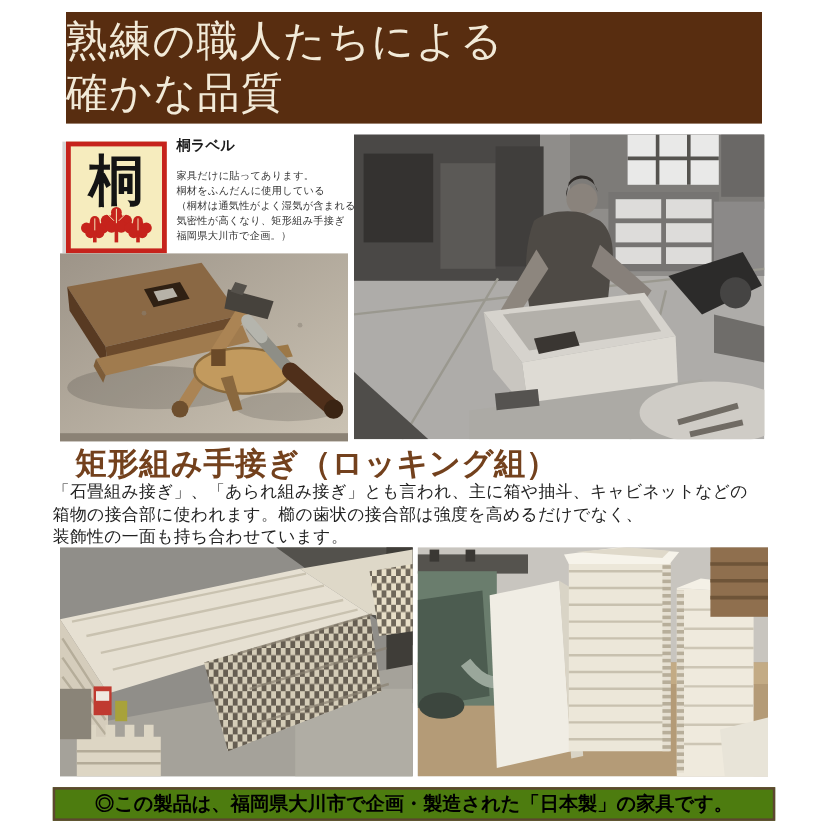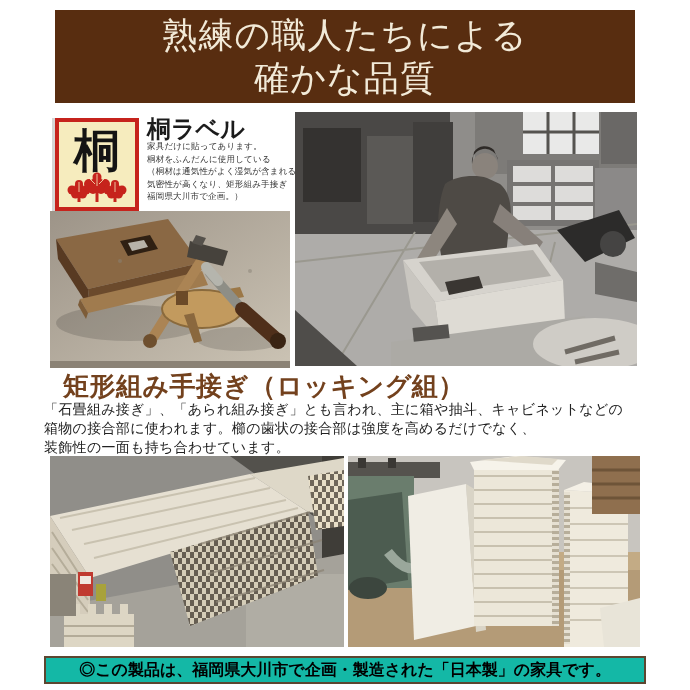--- a/index.html
+++ b/index.html
@@ -1,30 +1,30 @@
 <!DOCTYPE html>
 <html lang="ja"><head>
 <meta charset="utf-8">
 <style>
   html,body{margin:0;padding:0;background:#ffffff;}
   .page{position:relative;width:690px;height:690px;background:#ffffff;overflow:hidden;
         font-family:"Liberation Sans",sans-serif;}
 
   
   .banner{position:absolute;left:55px;top:10px;width:580px;height:93px;
-          display:flex;flex-direction:column;align-items:center;justify-content:center;
+          display:flex;flex-direction:column;align-items:flex-start;justify-content:center;
           line-height:1.22;}
   .banner .bline{font-family:"DejaVu Serif",serif;font-size:35px;color:#f2ead8;
           letter-spacing:1px;white-space:nowrap;}
 
   
   .kiri-badge{position:absolute;left:55px;top:118px;width:84px;height:93px;
           box-sizing:border-box;border:4px solid #c6231c;background:#f6ecbe;
           box-shadow:-3px 0 0 #d6d6d6;}
-  .kiri-title{position:absolute;left:147px;top:113px;font-size:24px;font-weight:700;color:#1b1b1b;
+  .kiri-title{position:absolute;left:147px;top:113px;font-size:12px;font-weight:700;color:#1b1b1b;
           white-space:nowrap;}
   .kiri-desc{position:absolute;left:147px;top:140px;font-size:8.5px;line-height:12.6px;
           color:#333;white-space:nowrap;letter-spacing:0.2px;}
 
   
   .photo{position:absolute;display:block;}
   .photo svg{display:block;}
   .photo-workshop{left:295px;top:112px;}
   .photo-tools{left:50px;top:211px;}
   .photo-joints{left:50px;top:456px;}
@@ -32,21 +32,21 @@
 
   
   .joint-heading{position:absolute;left:43px;top:369px;font-size:26px;font-weight:700;
           letter-spacing:0.5px;white-space:nowrap;}
   .joint-body{position:absolute;left:44px;top:400px;font-size:14px;line-height:19.2px;
           color:#222;letter-spacing:0.3px;}
   .joint-body div{white-space:nowrap;}
 
   
   .footer-box{position:absolute;left:44px;top:656px;width:602px;height:28px;
-          box-sizing:border-box;border:2px solid #5d4630;background:#14b8a6;
+          box-sizing:border-box;border:2px solid #5d4630;background:#4d7c0f;
           display:flex;align-items:center;justify-content:center;}
   .footer-box span{font-size:16px;font-weight:700;color:#000;white-space:nowrap;}
 </style>
 </head>
 <body>
 
 <div class="page">
 
   <div class="banner" style="background:#582d10;">
     <div class="bline">熟練の職人たちによる</div>

